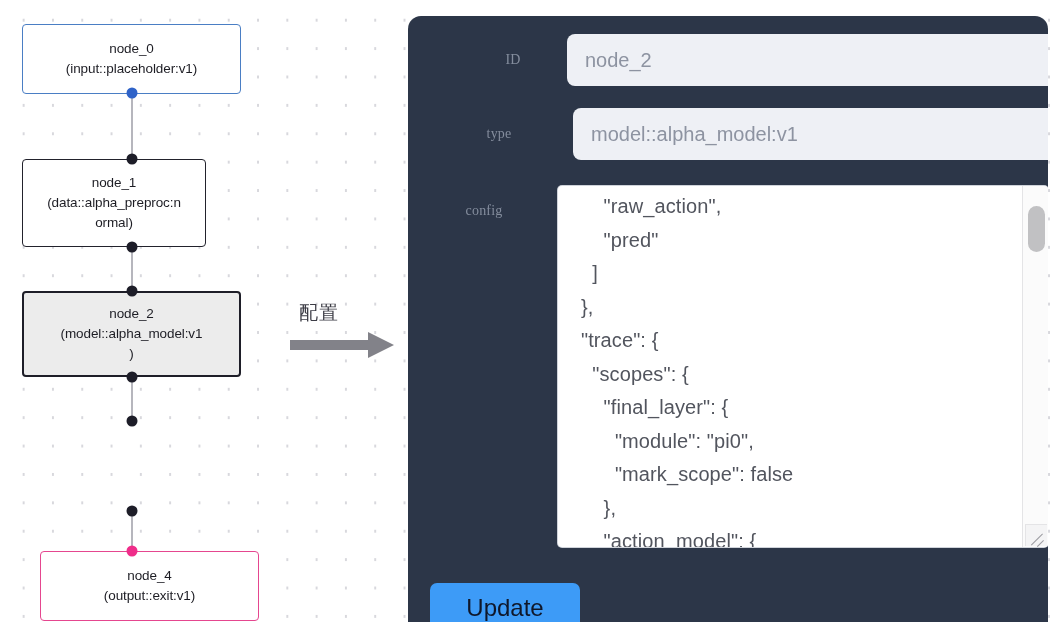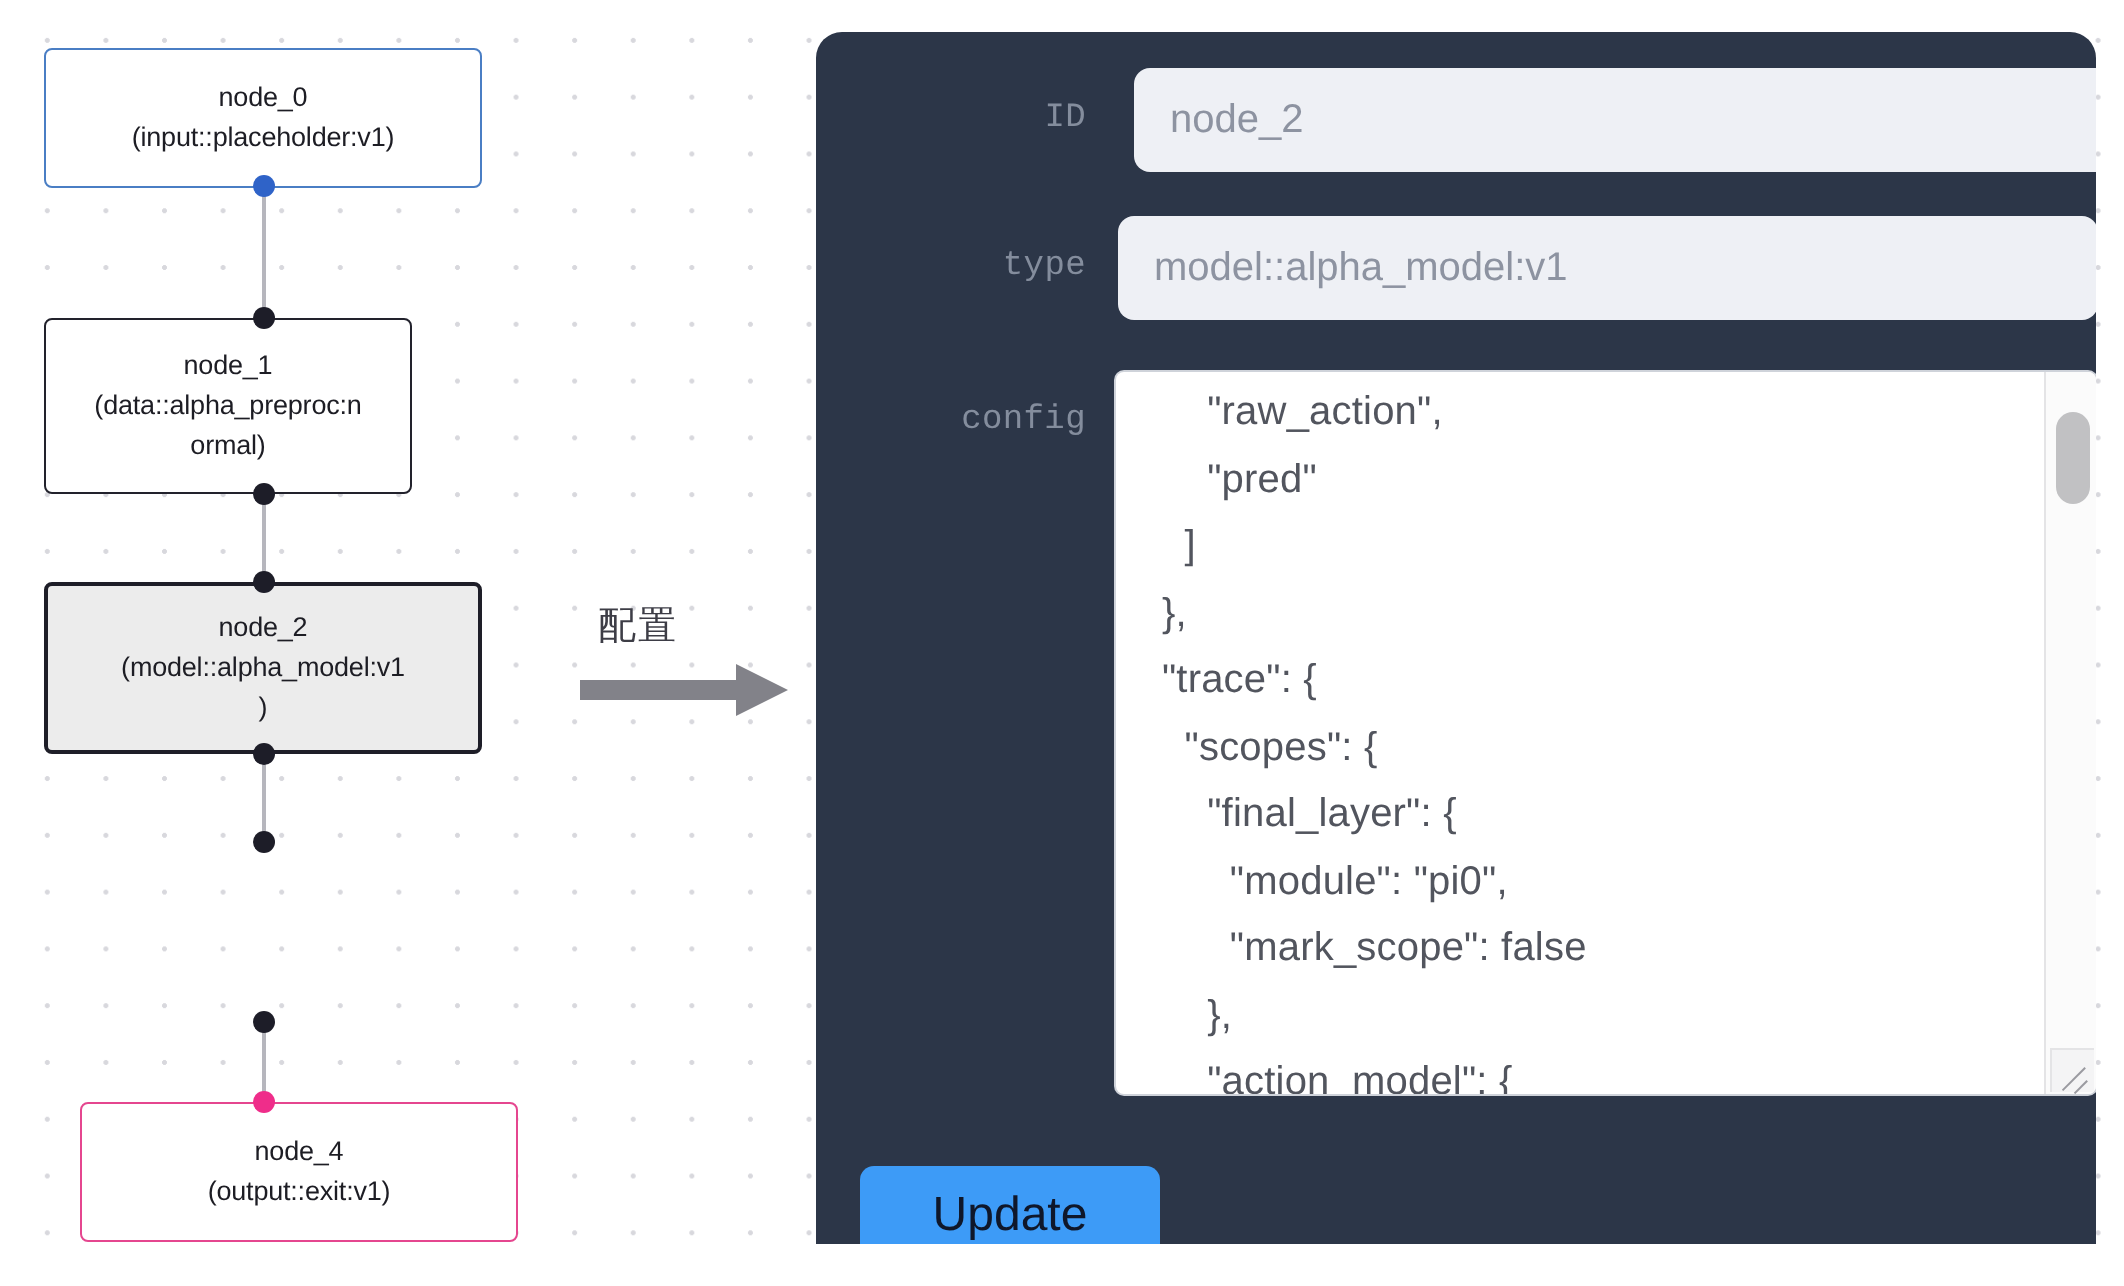--- a/index.html
+++ b/index.html
@@ -93,45 +93,45 @@
     box-sizing: border-box;
     overflow: hidden;
   }
   .field-row {
     position: absolute;
     display: flex;
     align-items: flex-start;
   }
   .field-label {
     color: #848d9d;
-    font-size: 17px;
+    font-size: 14px;
     line-height: 26px;
-    text-align: right;
-    font-family: Liberation Mono, monospace;
+    text-align: center;
+    font-family: Liberation Serif, serif;
     letter-spacing: 0.2px;
   }
   .text-input {
     box-sizing: border-box;
     background: #eef0f5;
     border: none;
     border-radius: 8px;
     color: #8d93a1;
     font-size: 20px;
     font-family: "Liberation Sans", sans-serif;
     padding: 0 18px;
     outline: none;
   }
 
   #row-id { left: 75px; top: 18px; }
   #row-id .field-label { width: 60px; line-height: 52px; }
   #row-id .text-input { width: 490px; height: 52px; line-height: 52px; margin-left: 24px; }
 
   #row-type { left: 47px; top: 92px; }
   #row-type .field-label { width: 88px; line-height: 52px; }
-  #row-type .text-input { width: 490px; height: 52px; line-height: 52px; margin-left: 16px; }
+  #row-type .text-input { width: 490px; height: 52px; line-height: 52px; margin-left: 30px; }
 
   #row-config { left: 17px; top: 170px; }
   #row-config .field-label { width: 118px; line-height: 50px; }
 
   #config-textarea {
     box-sizing: border-box;
     margin-left: 15px;
     width: 490px;
     height: 361px;
     background: #ffffff;

